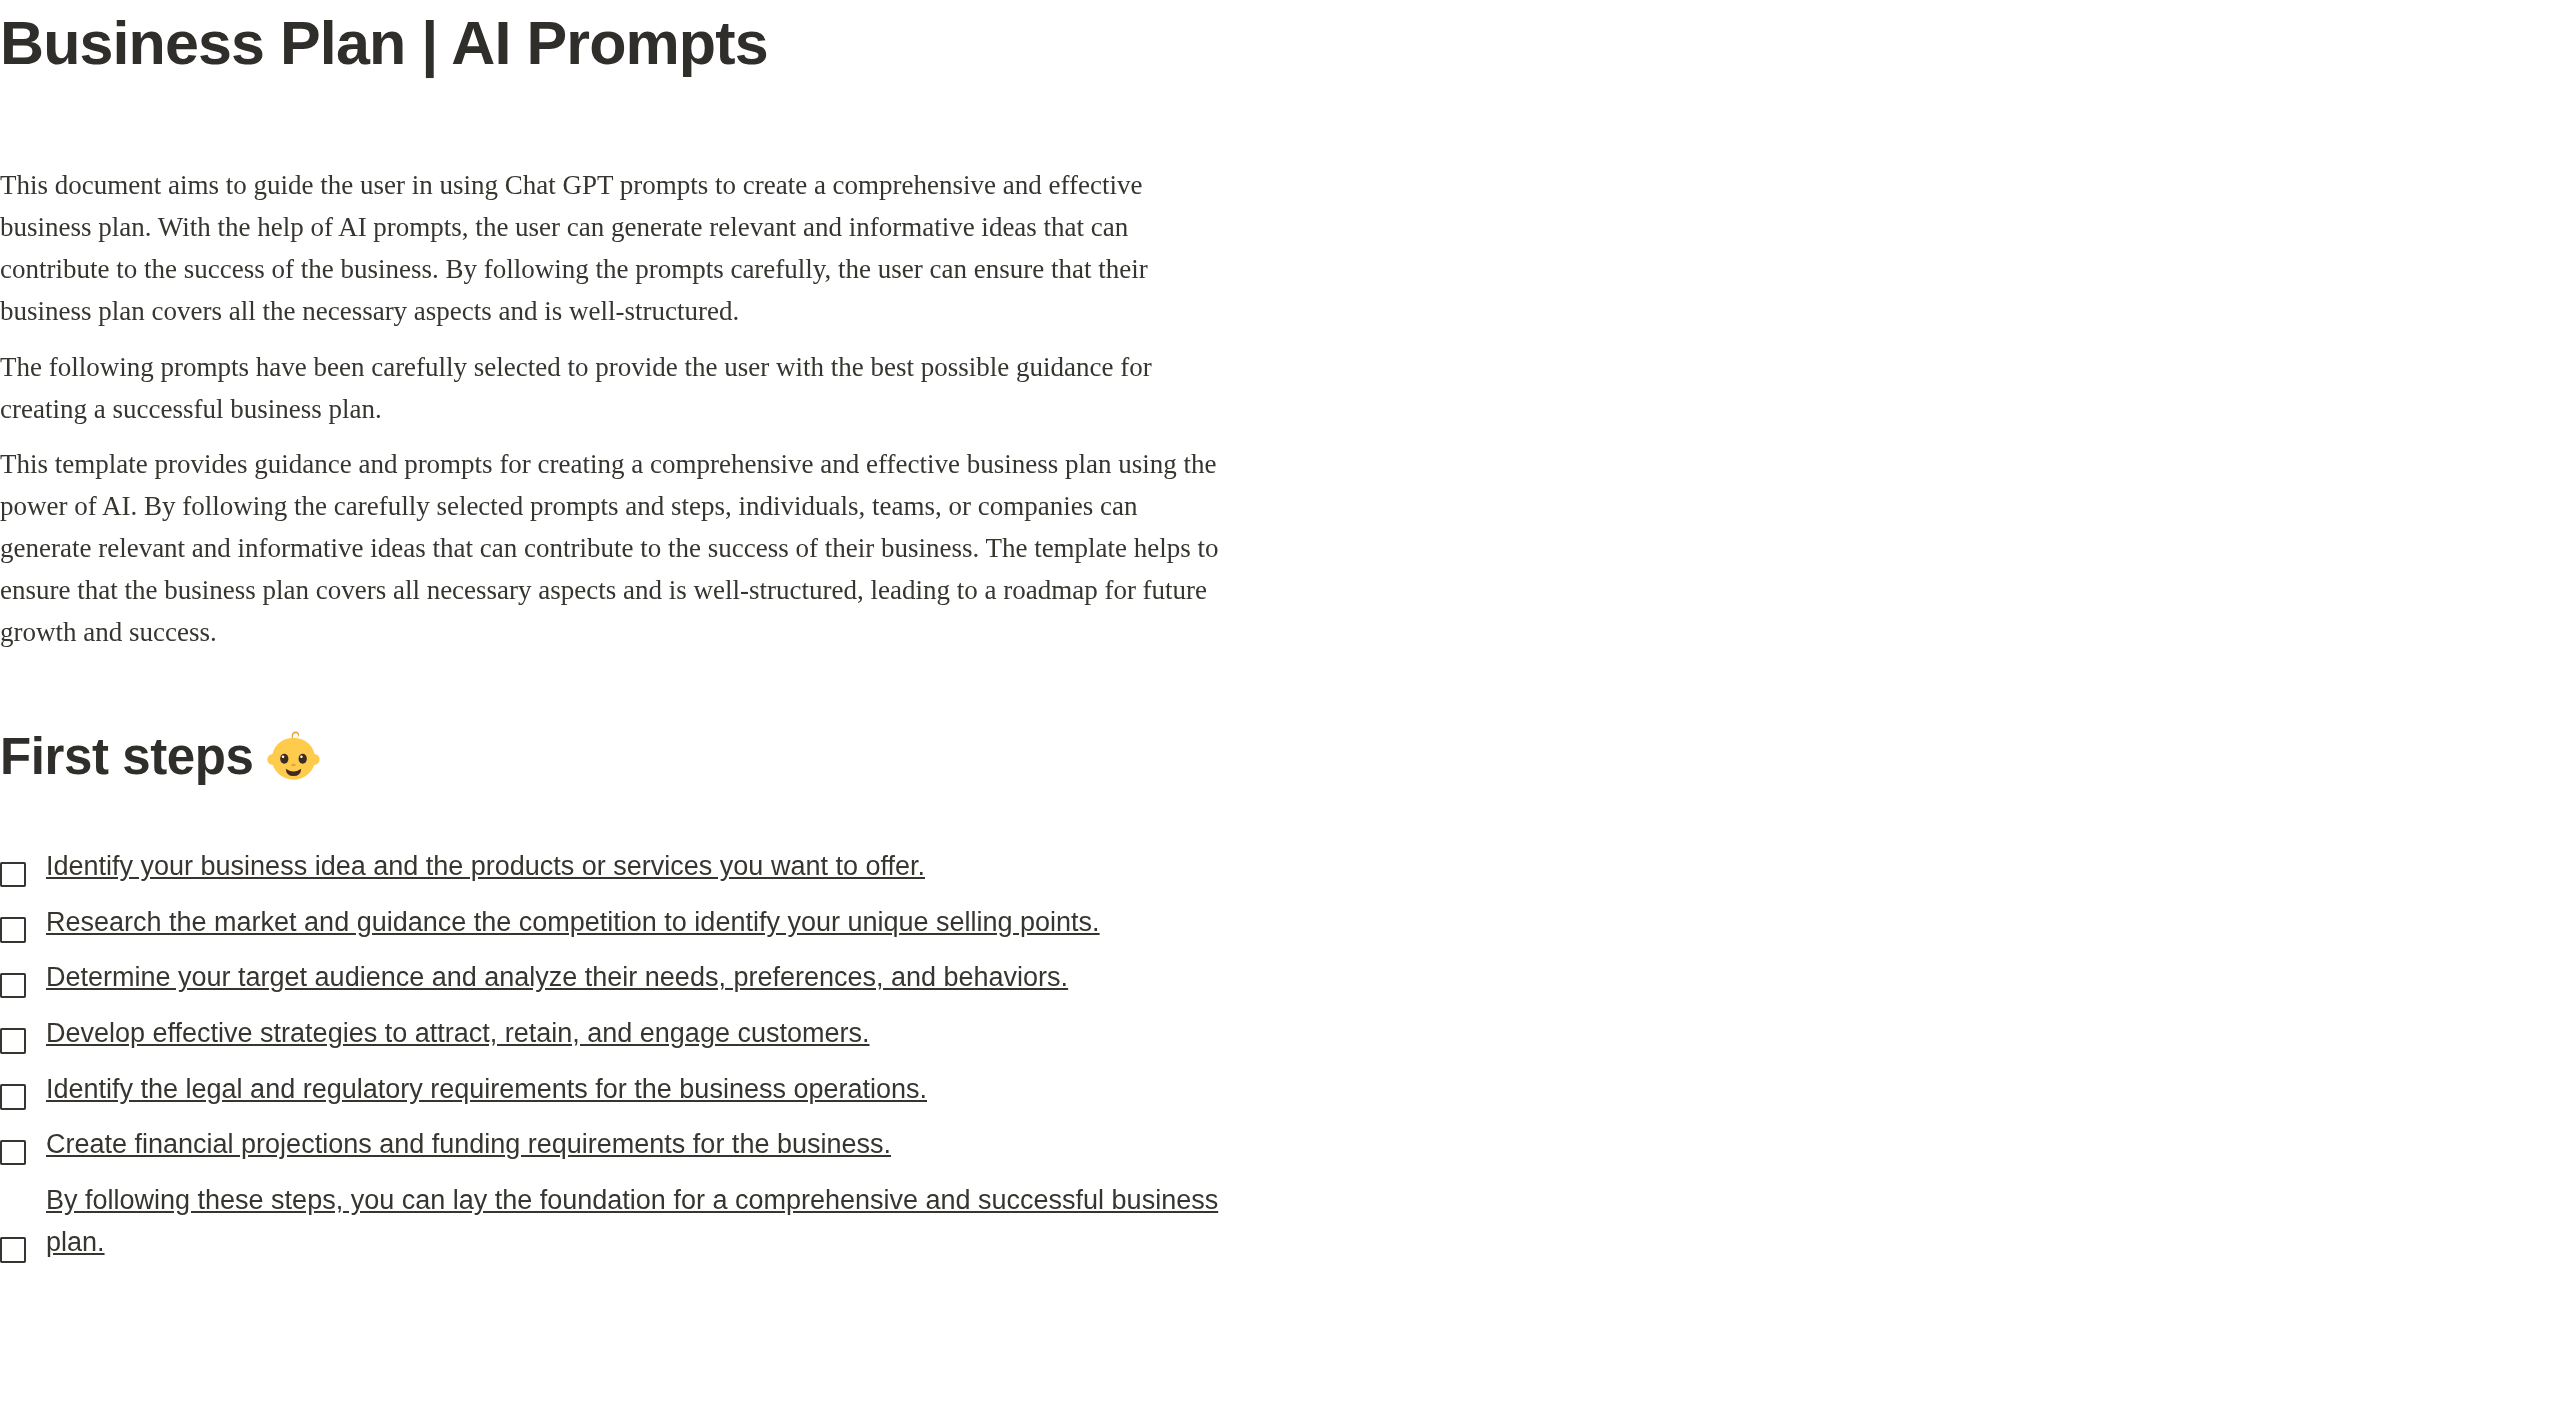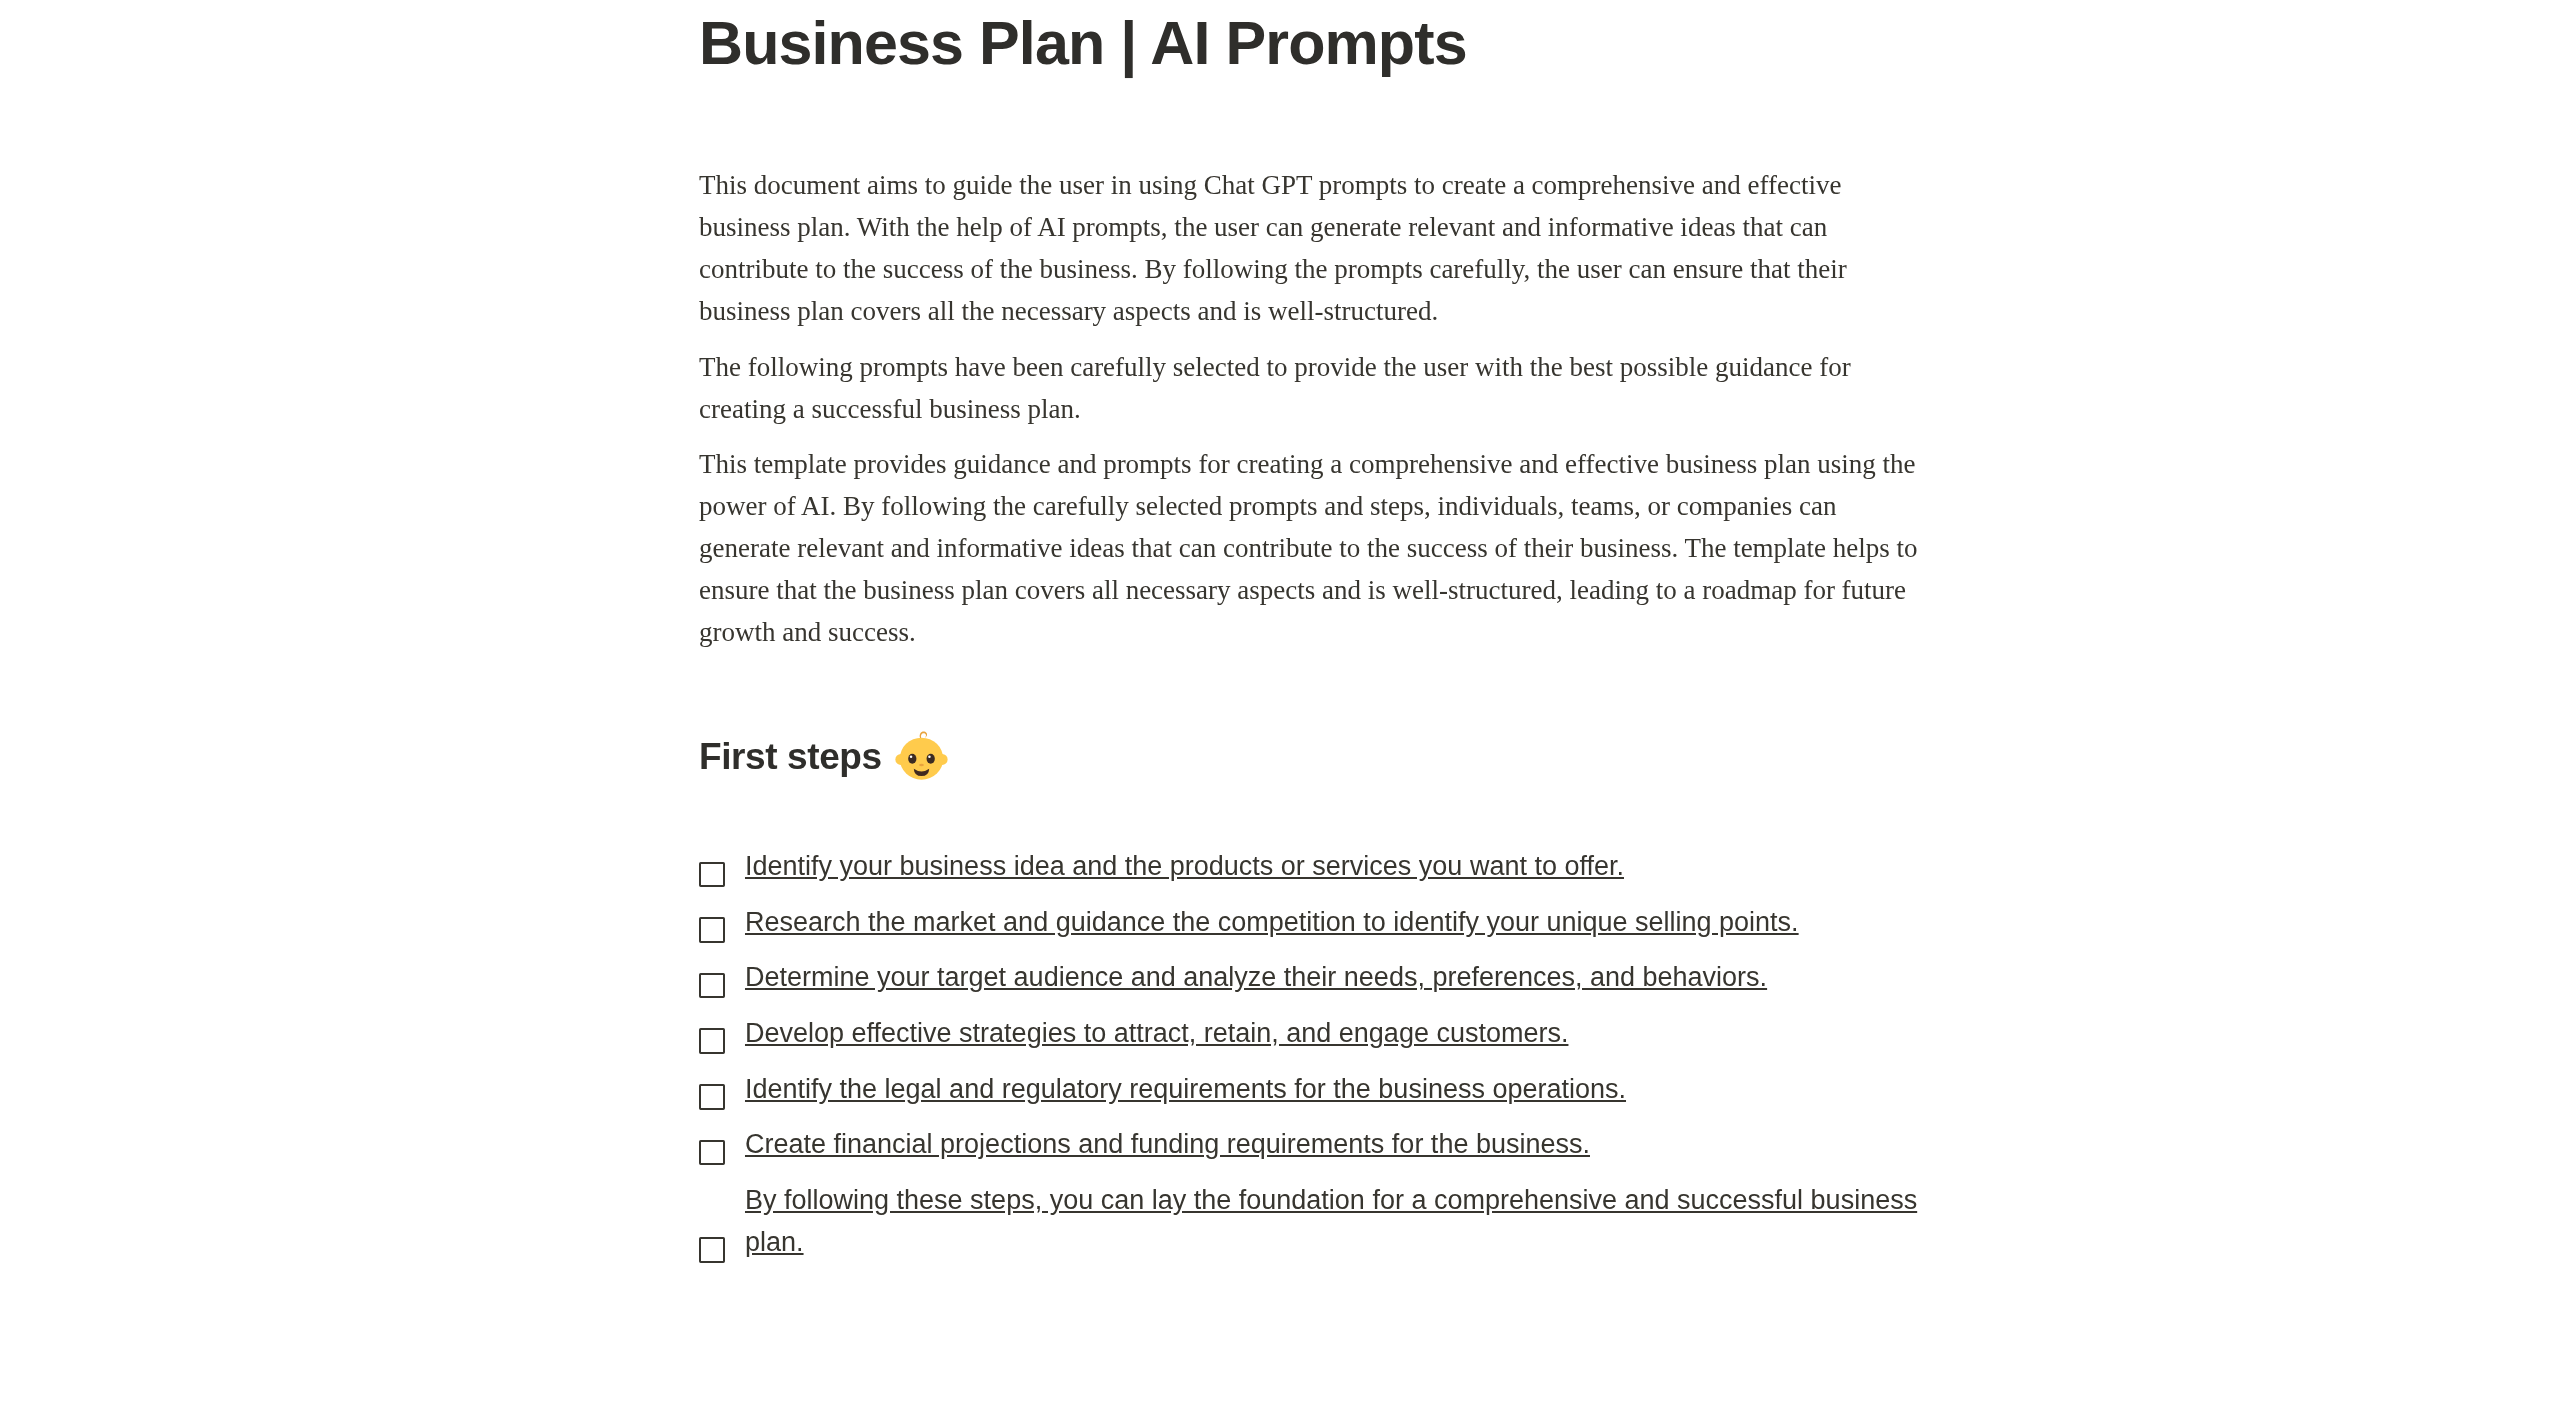--- a/index.html
+++ b/index.html
@@ -7,40 +7,39 @@
     margin: 0;
     padding: 0;
     width: 2576px;
     height: 1402px;
     background: #ffffff;
     overflow: hidden;
     font-family: "Liberation Sans", sans-serif;
   }
   .page {
     width: 1235px;
-    margin-left: 699px;
     color: #37352f;
     font-size: 27px;
     line-height: 42px;
   }
   h1.title {
     margin: 5.1px 0 0 0;
     font-size: 61px;
     line-height: 77px;
     font-weight: 700;
     letter-spacing: -0.9px;
     color: #2f2e2b;
   }
   .intro { margin-top: 82px; font-family: Liberation Serif, serif; }
   .page p {
     margin: 0 0 13.6px 0;
   }
   h2.section-heading {
     margin: 72px 0 19px 0;
-    font-size: 37px;
+    font-size: 51px;
     line-height: 63px;
     font-weight: 700;
     letter-spacing: -0.4px;
     color: #2f2e2b;
     display: flex;
     align-items: center;
     gap: 13.6px;
   }
   .emoji-icon { width: 53px; height: 53px; display: inline-block; }
   .emoji-icon svg { width: 53px; height: 53px; display: block; }

